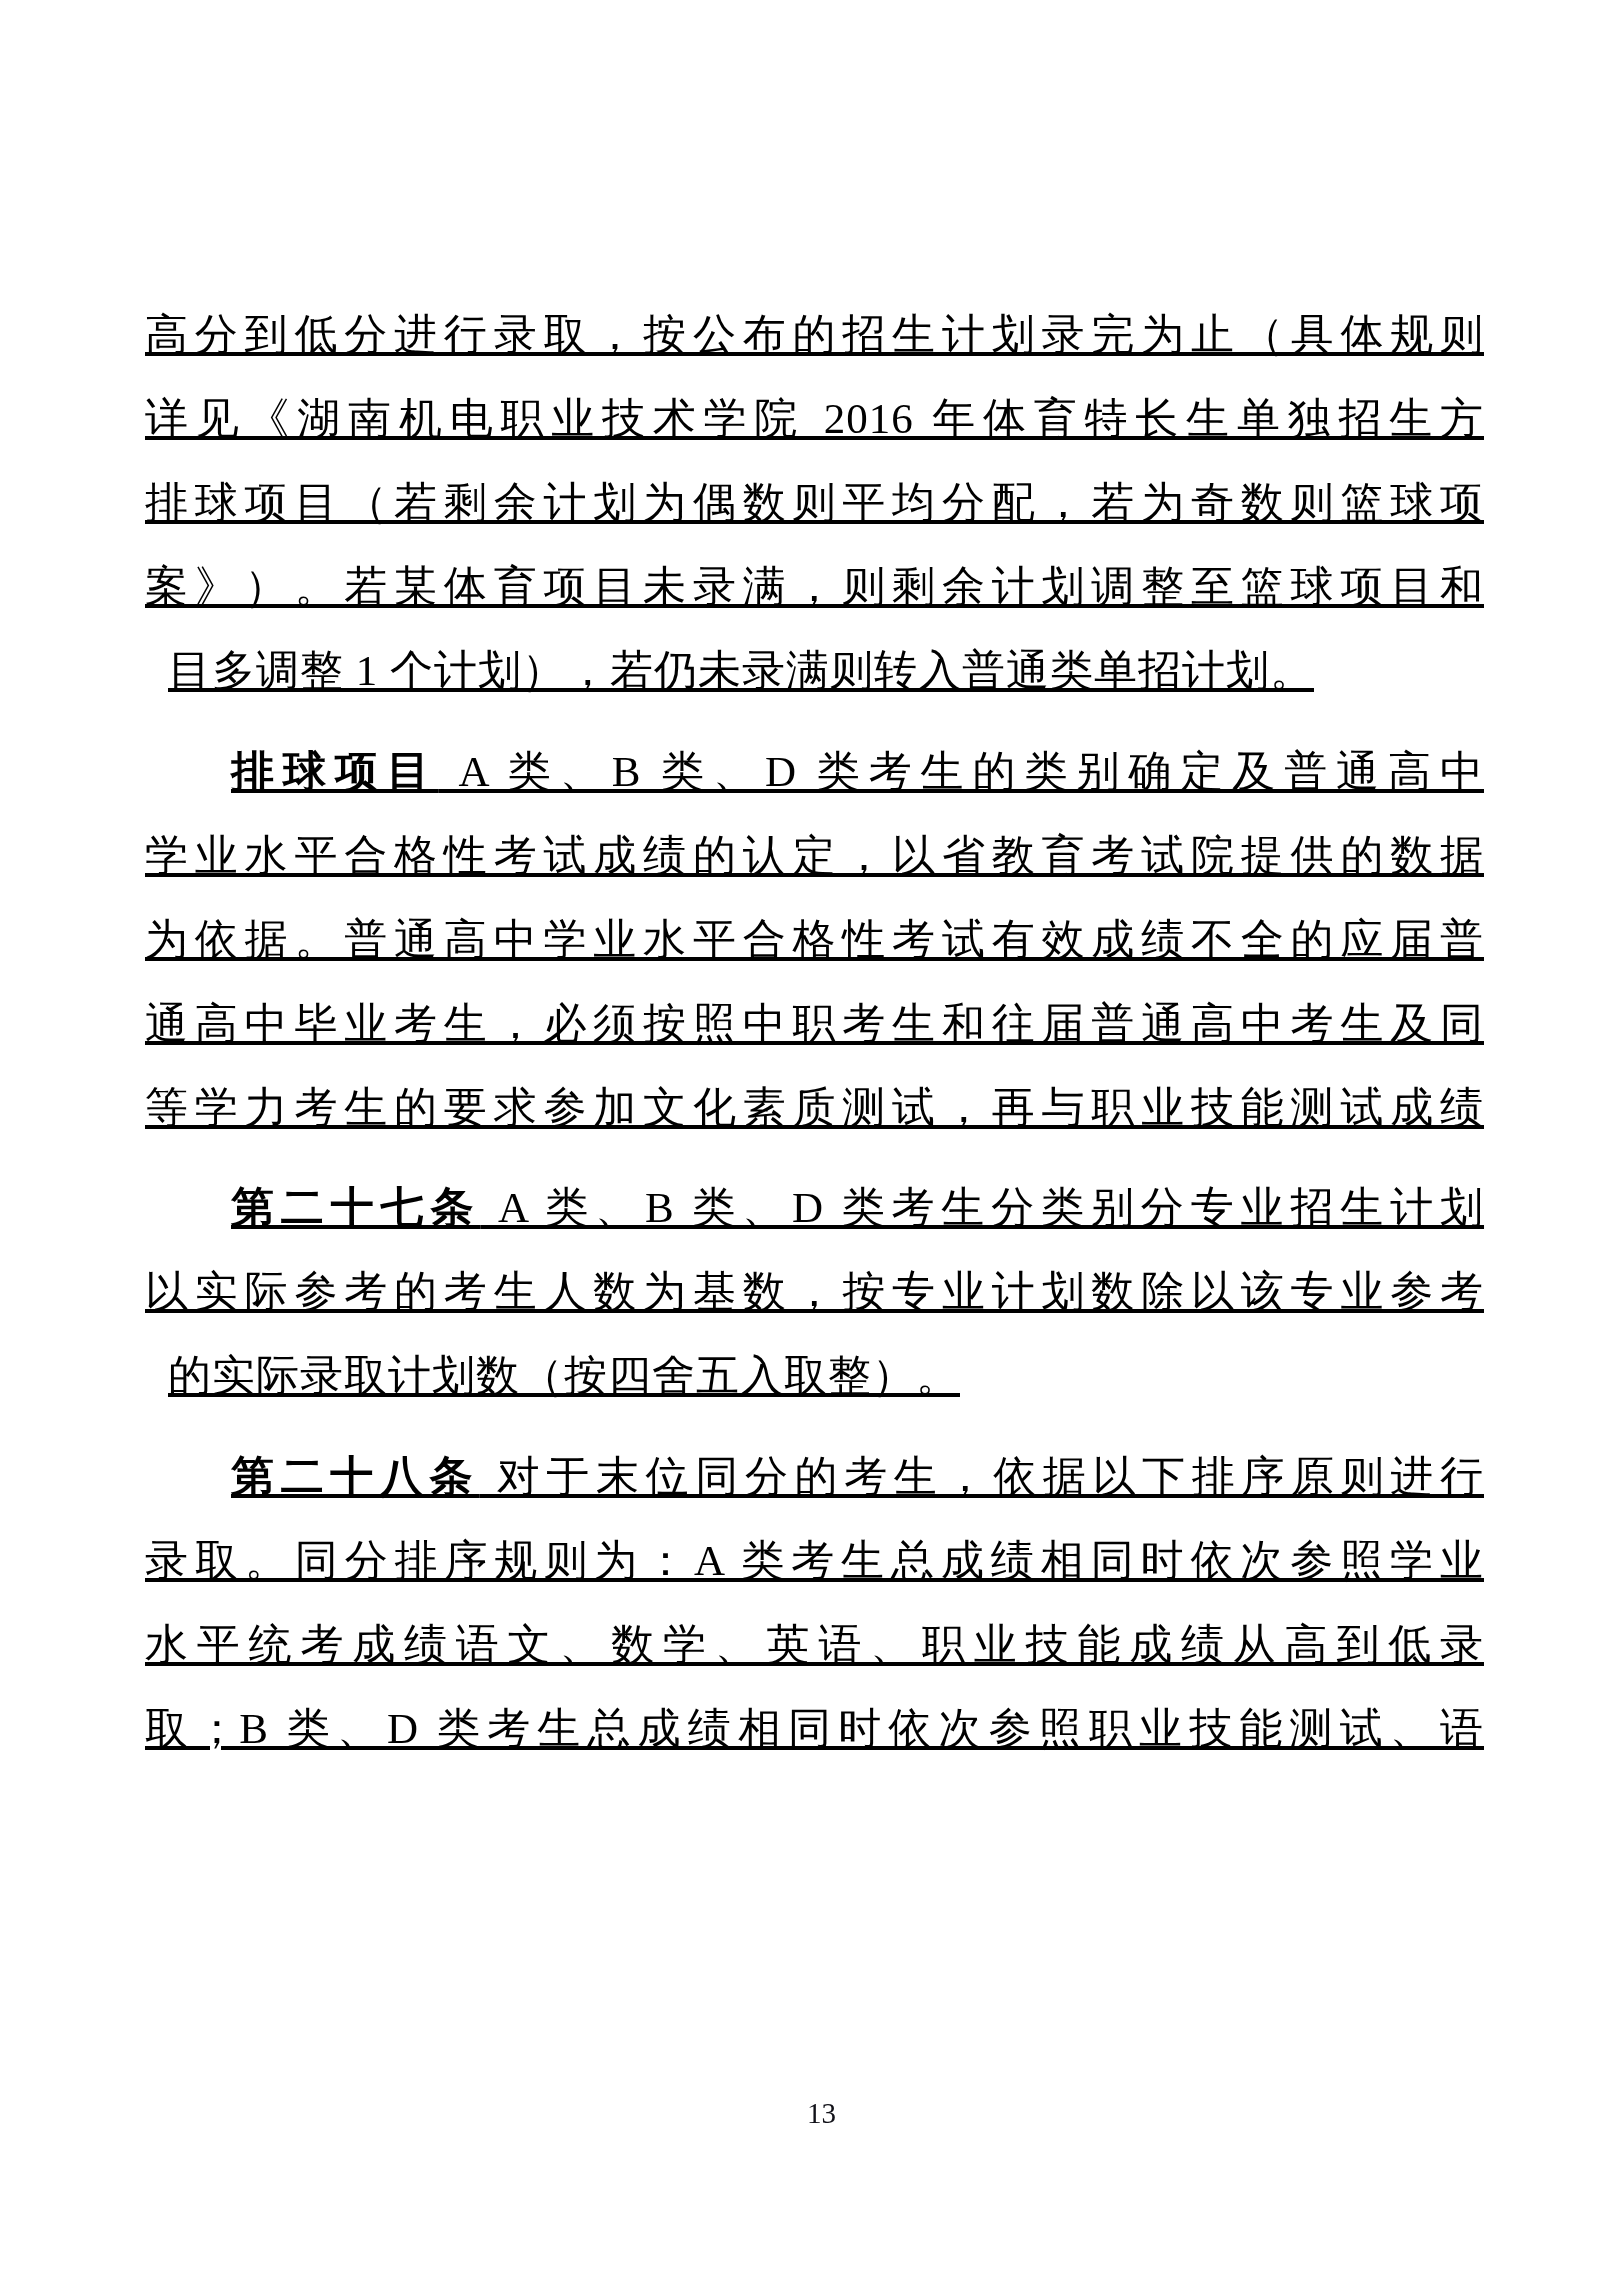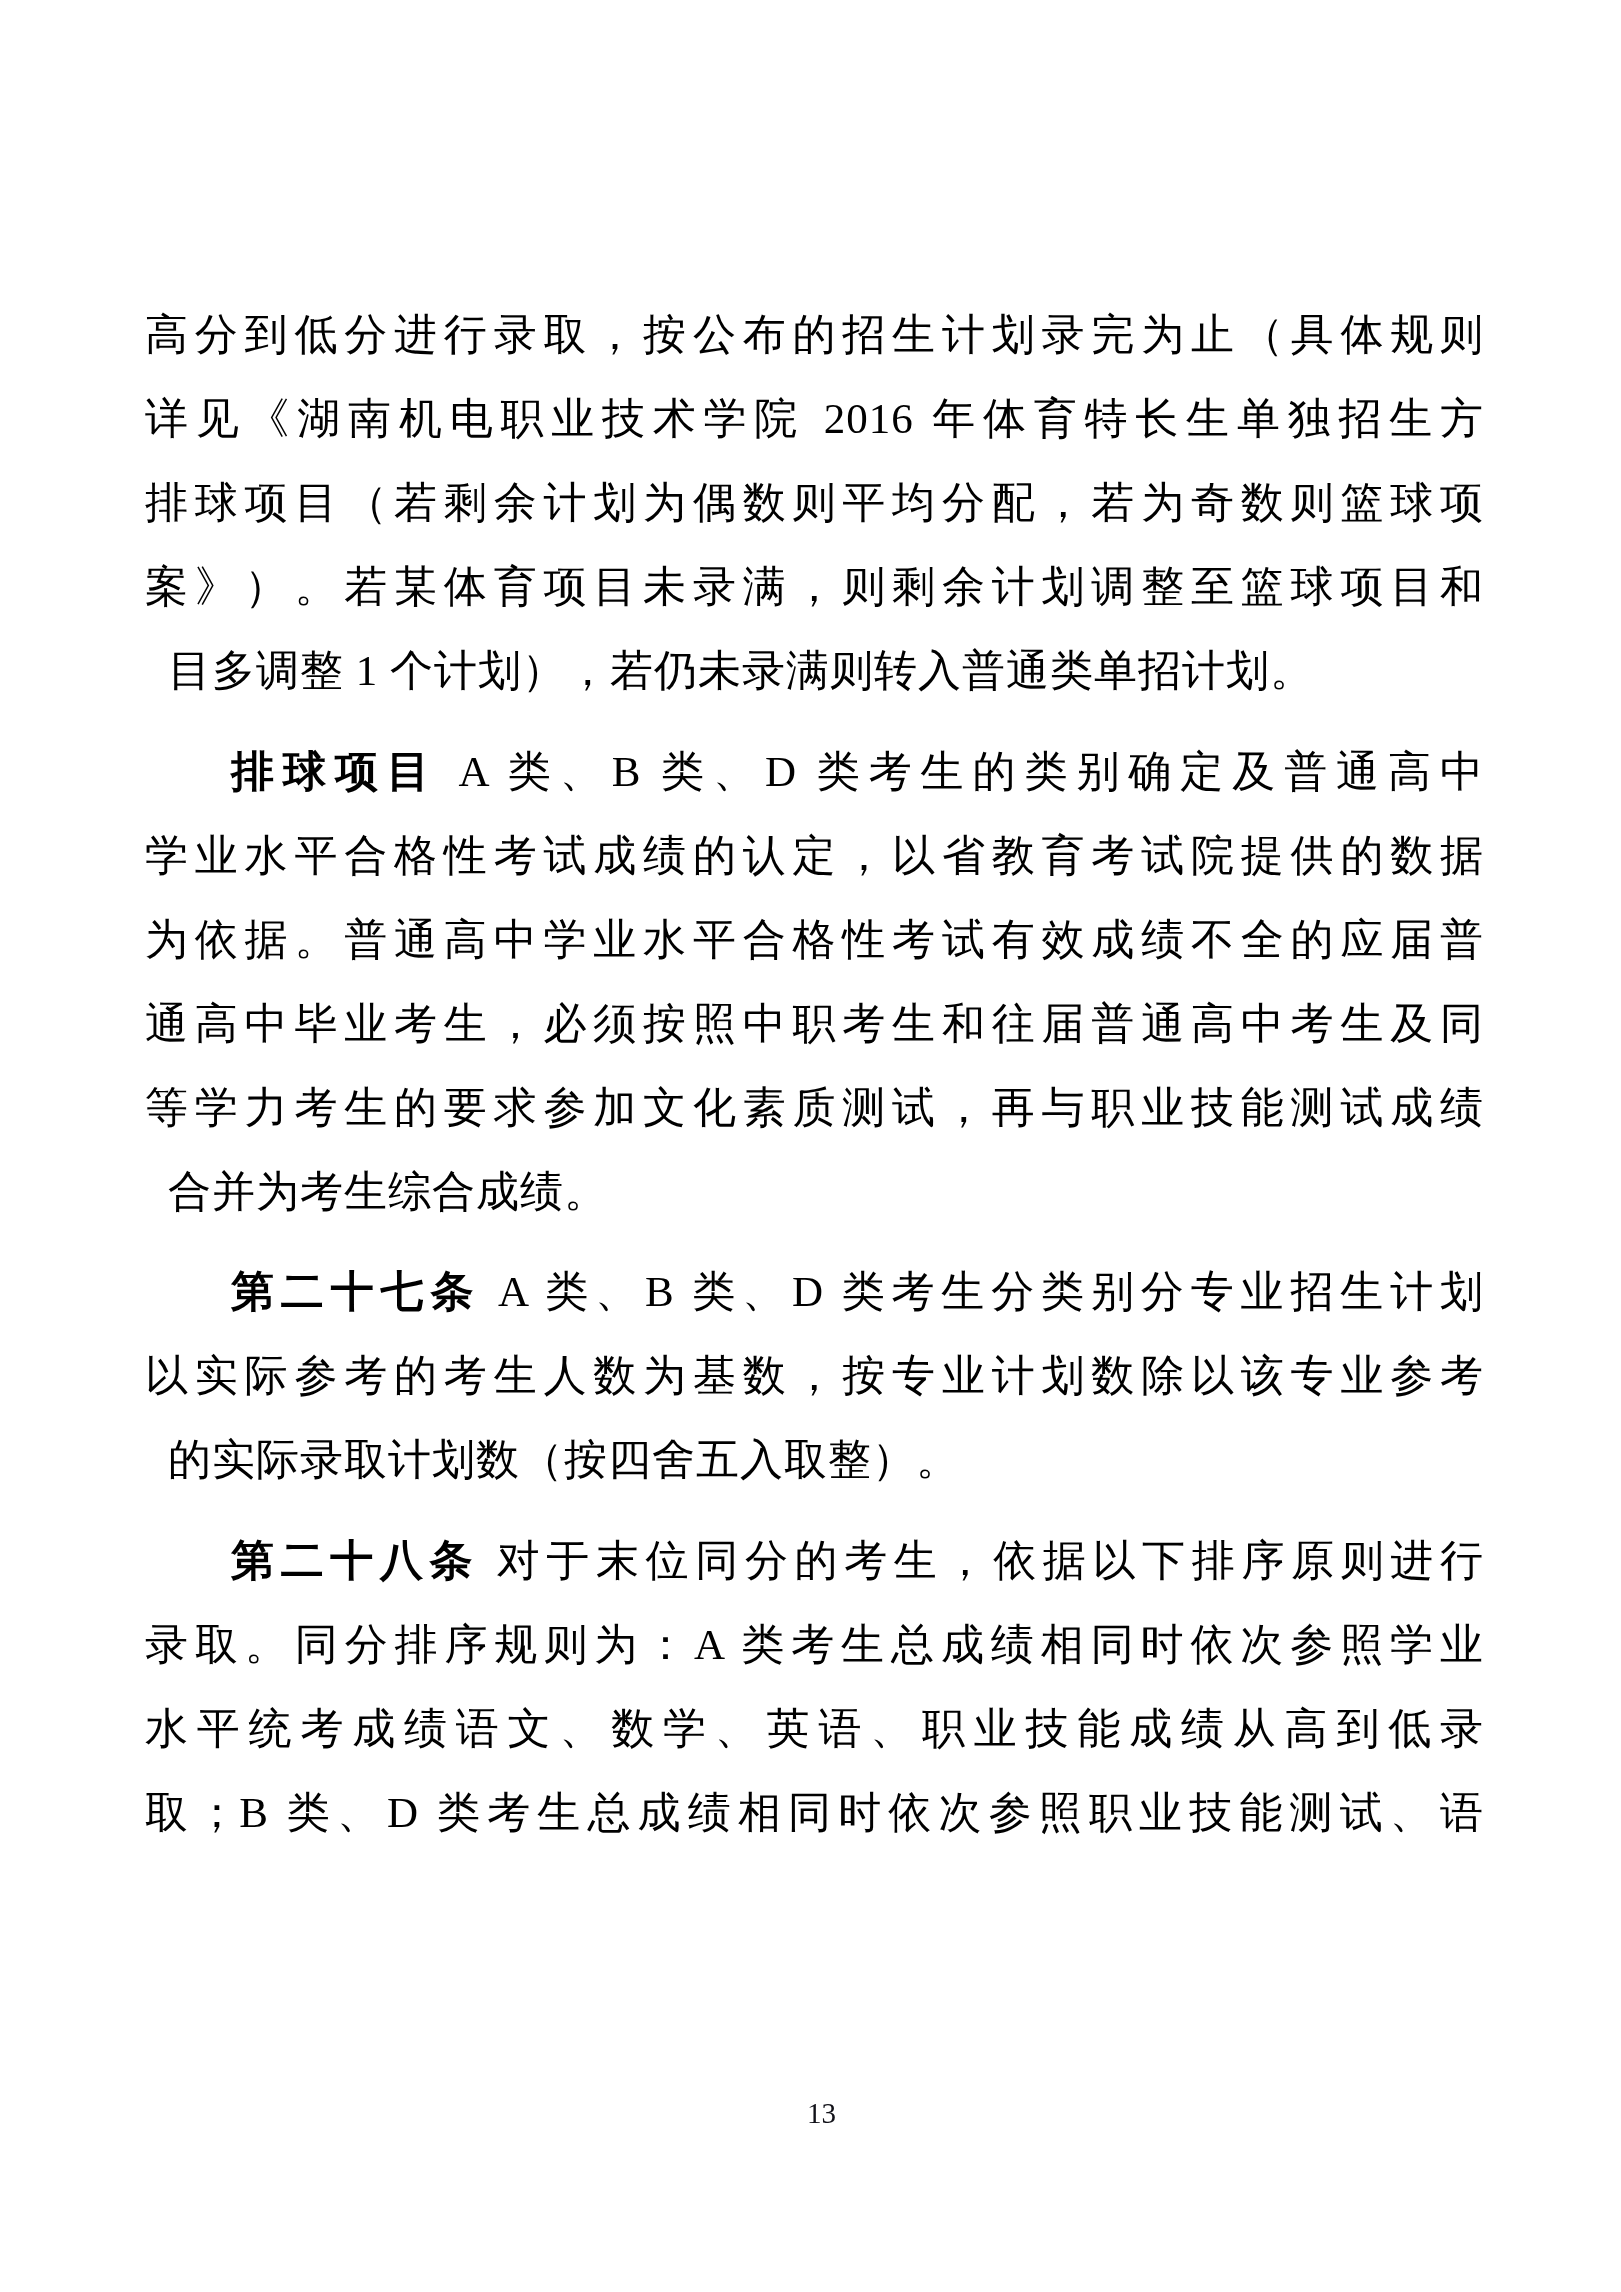--- a/index.html
+++ b/index.html
@@ -20,20 +20,21 @@
     width: 1621px;
     height: 2293px;
     background: #ffffff;
     overflow: hidden;
   }
   .text-block {
     position: absolute;
     left: 145px;
     top: 293px;
     width: 1339px;
+    text-decoration: underline;
   }
   .para {
     margin: 0;
     padding: 0;
   }
   .para + .para {
     margin-top: 15.7px;
   }
   .line {
     font-size: 43px;
@@ -85,21 +86,20 @@
     </div>
 
     <div class="para">
       <div class="line indent">
         <span class="article-heading">排球项目</span><span> A 类、B 类、D 类考生的类别确定及普通高中</span>
       </div>
       <div class="line">学业水平合格性考试成绩的认定，以省教育考试院提供的数据</div>
       <div class="line">为依据。普通高中学业水平合格性考试有效成绩不全的应届普</div>
       <div class="line">通高中毕业考生，必须按照中职考生和往届普通高中考生及同</div>
       <div class="line">等学力考生的要求参加文化素质测试，再与职业技能测试成绩</div>
-      <div class="line last">合并为考生综合成绩。</div>
     </div>
 
     <div class="para">
       <div class="line indent">
         <span class="article-heading">第二十七条</span><span> A 类、B 类、D 类考生分类别分专业招生计划</span>
       </div>
       <div class="line">以实际参考的考生人数为基数，按专业计划数除以该专业参考</div>
       <div class="line last">的实际录取计划数（按四舍五入取整）。</div>
     </div>
 

